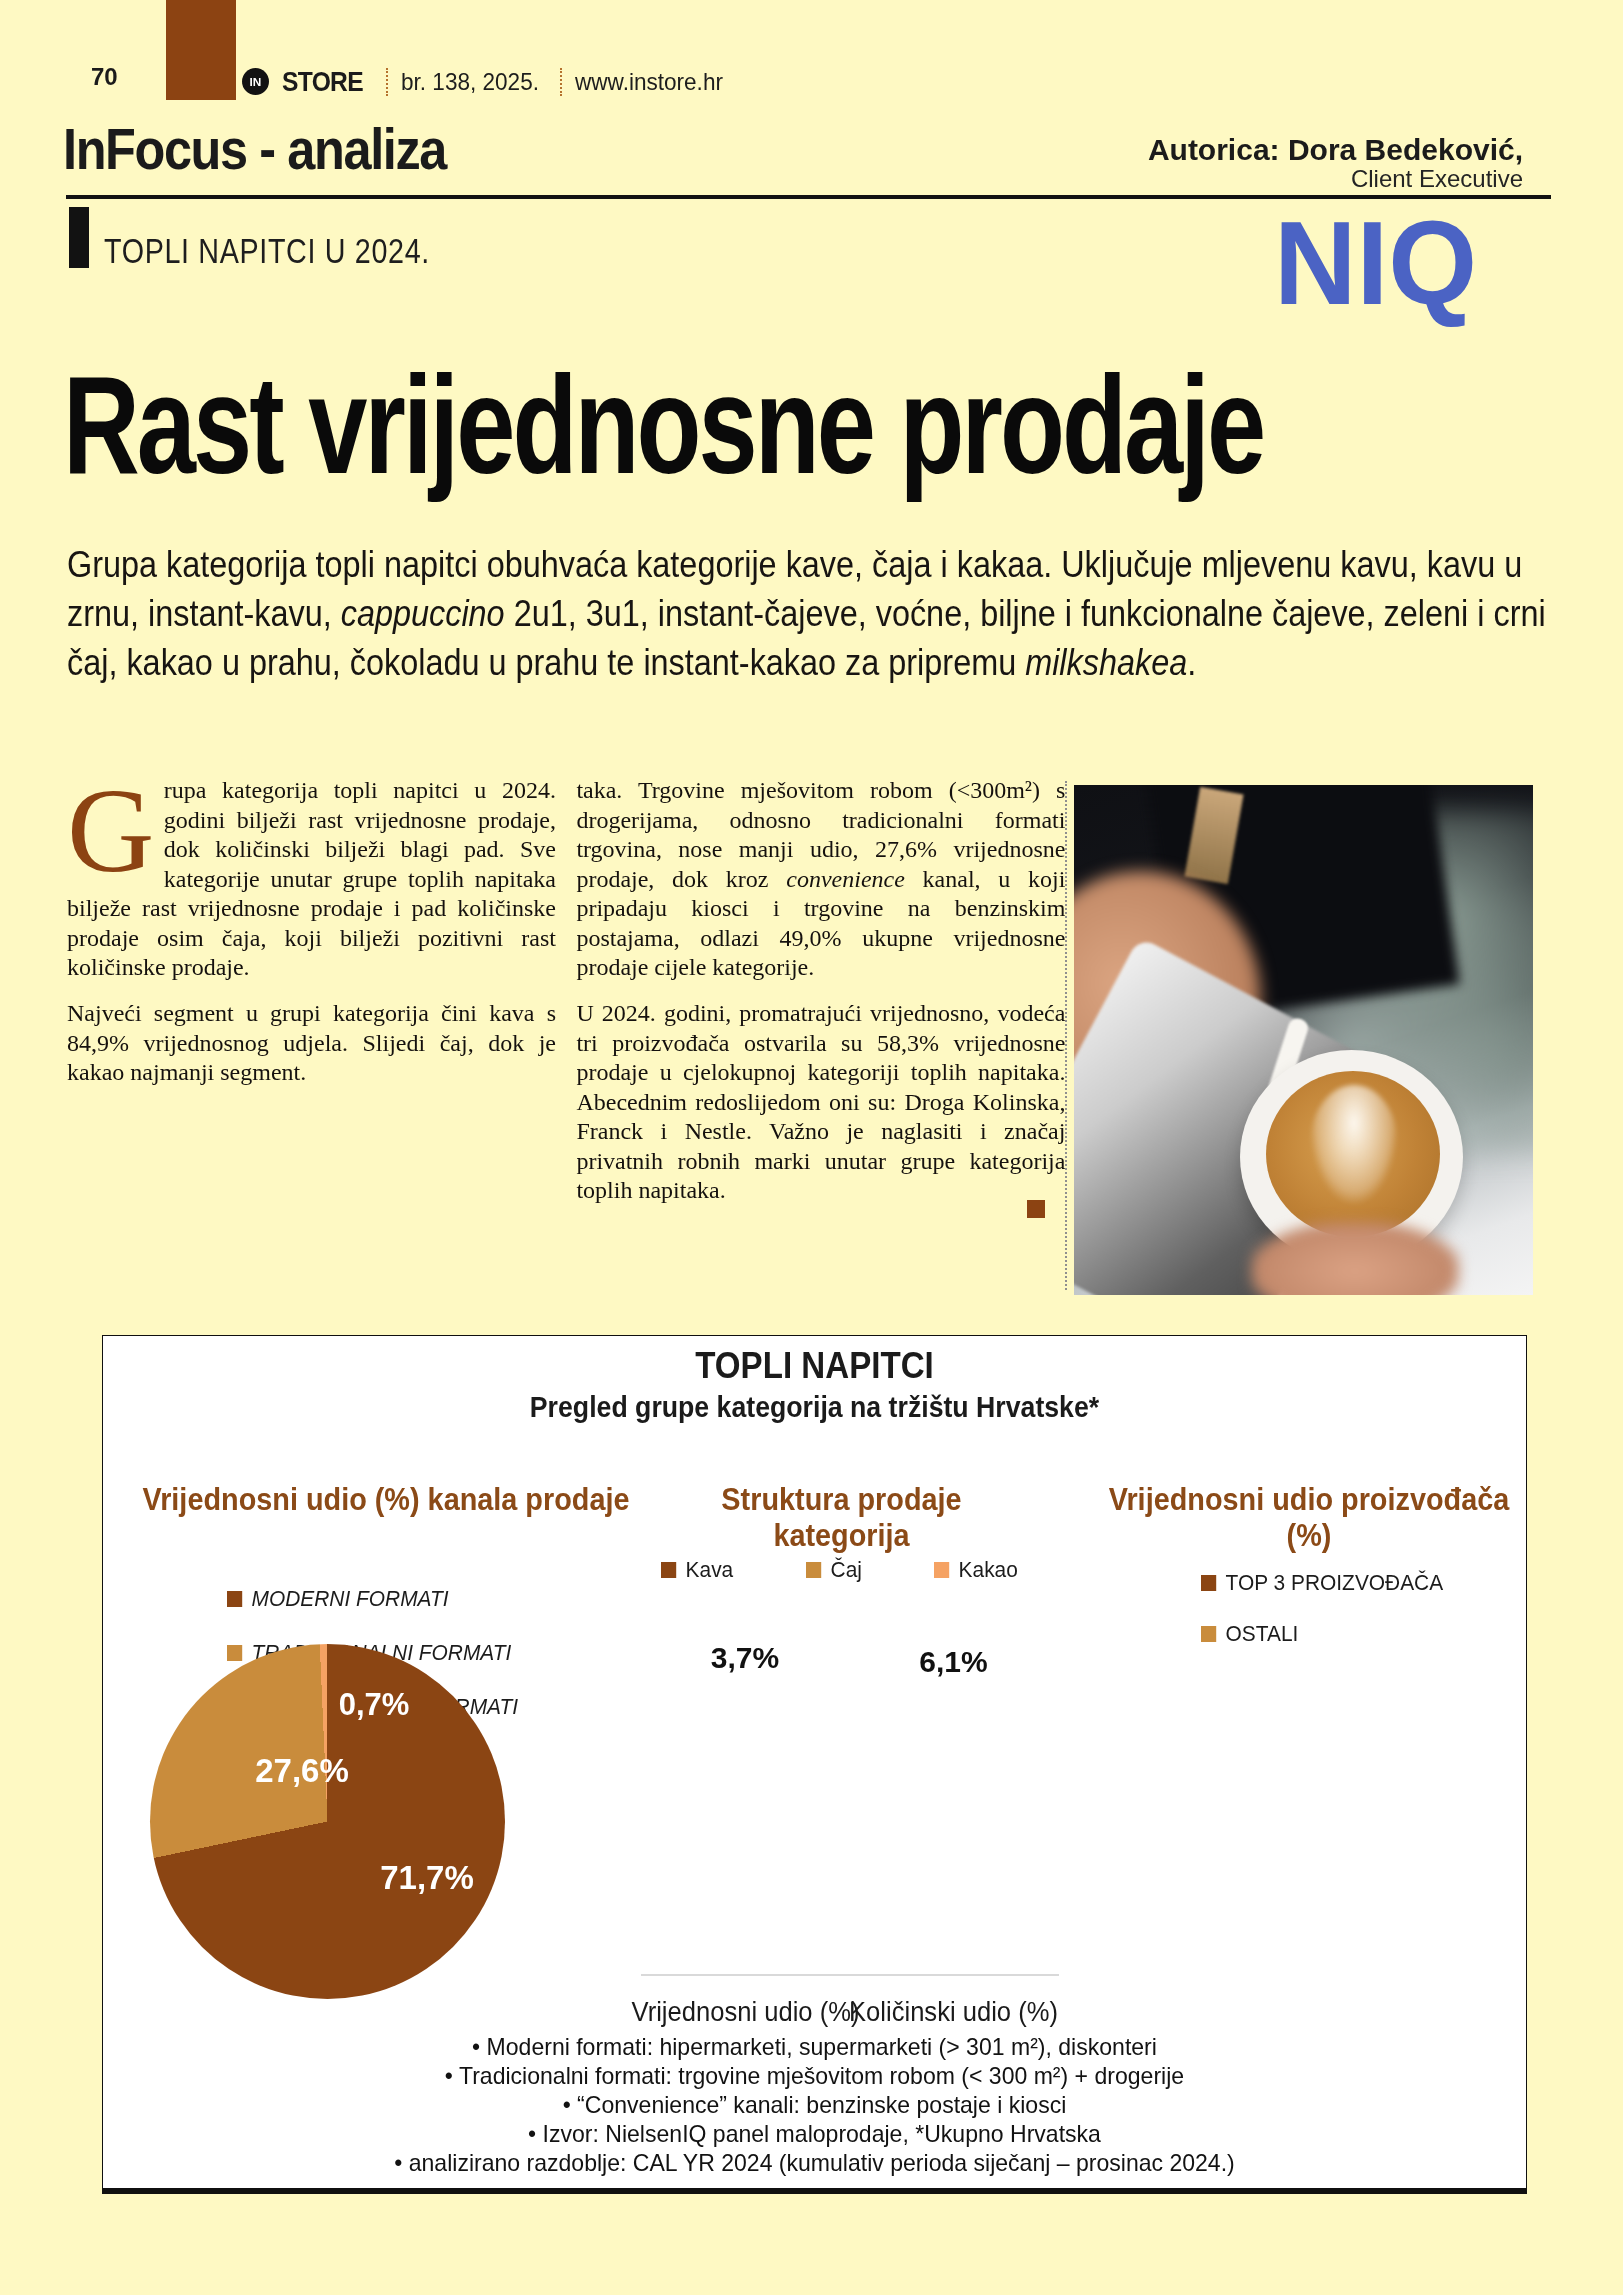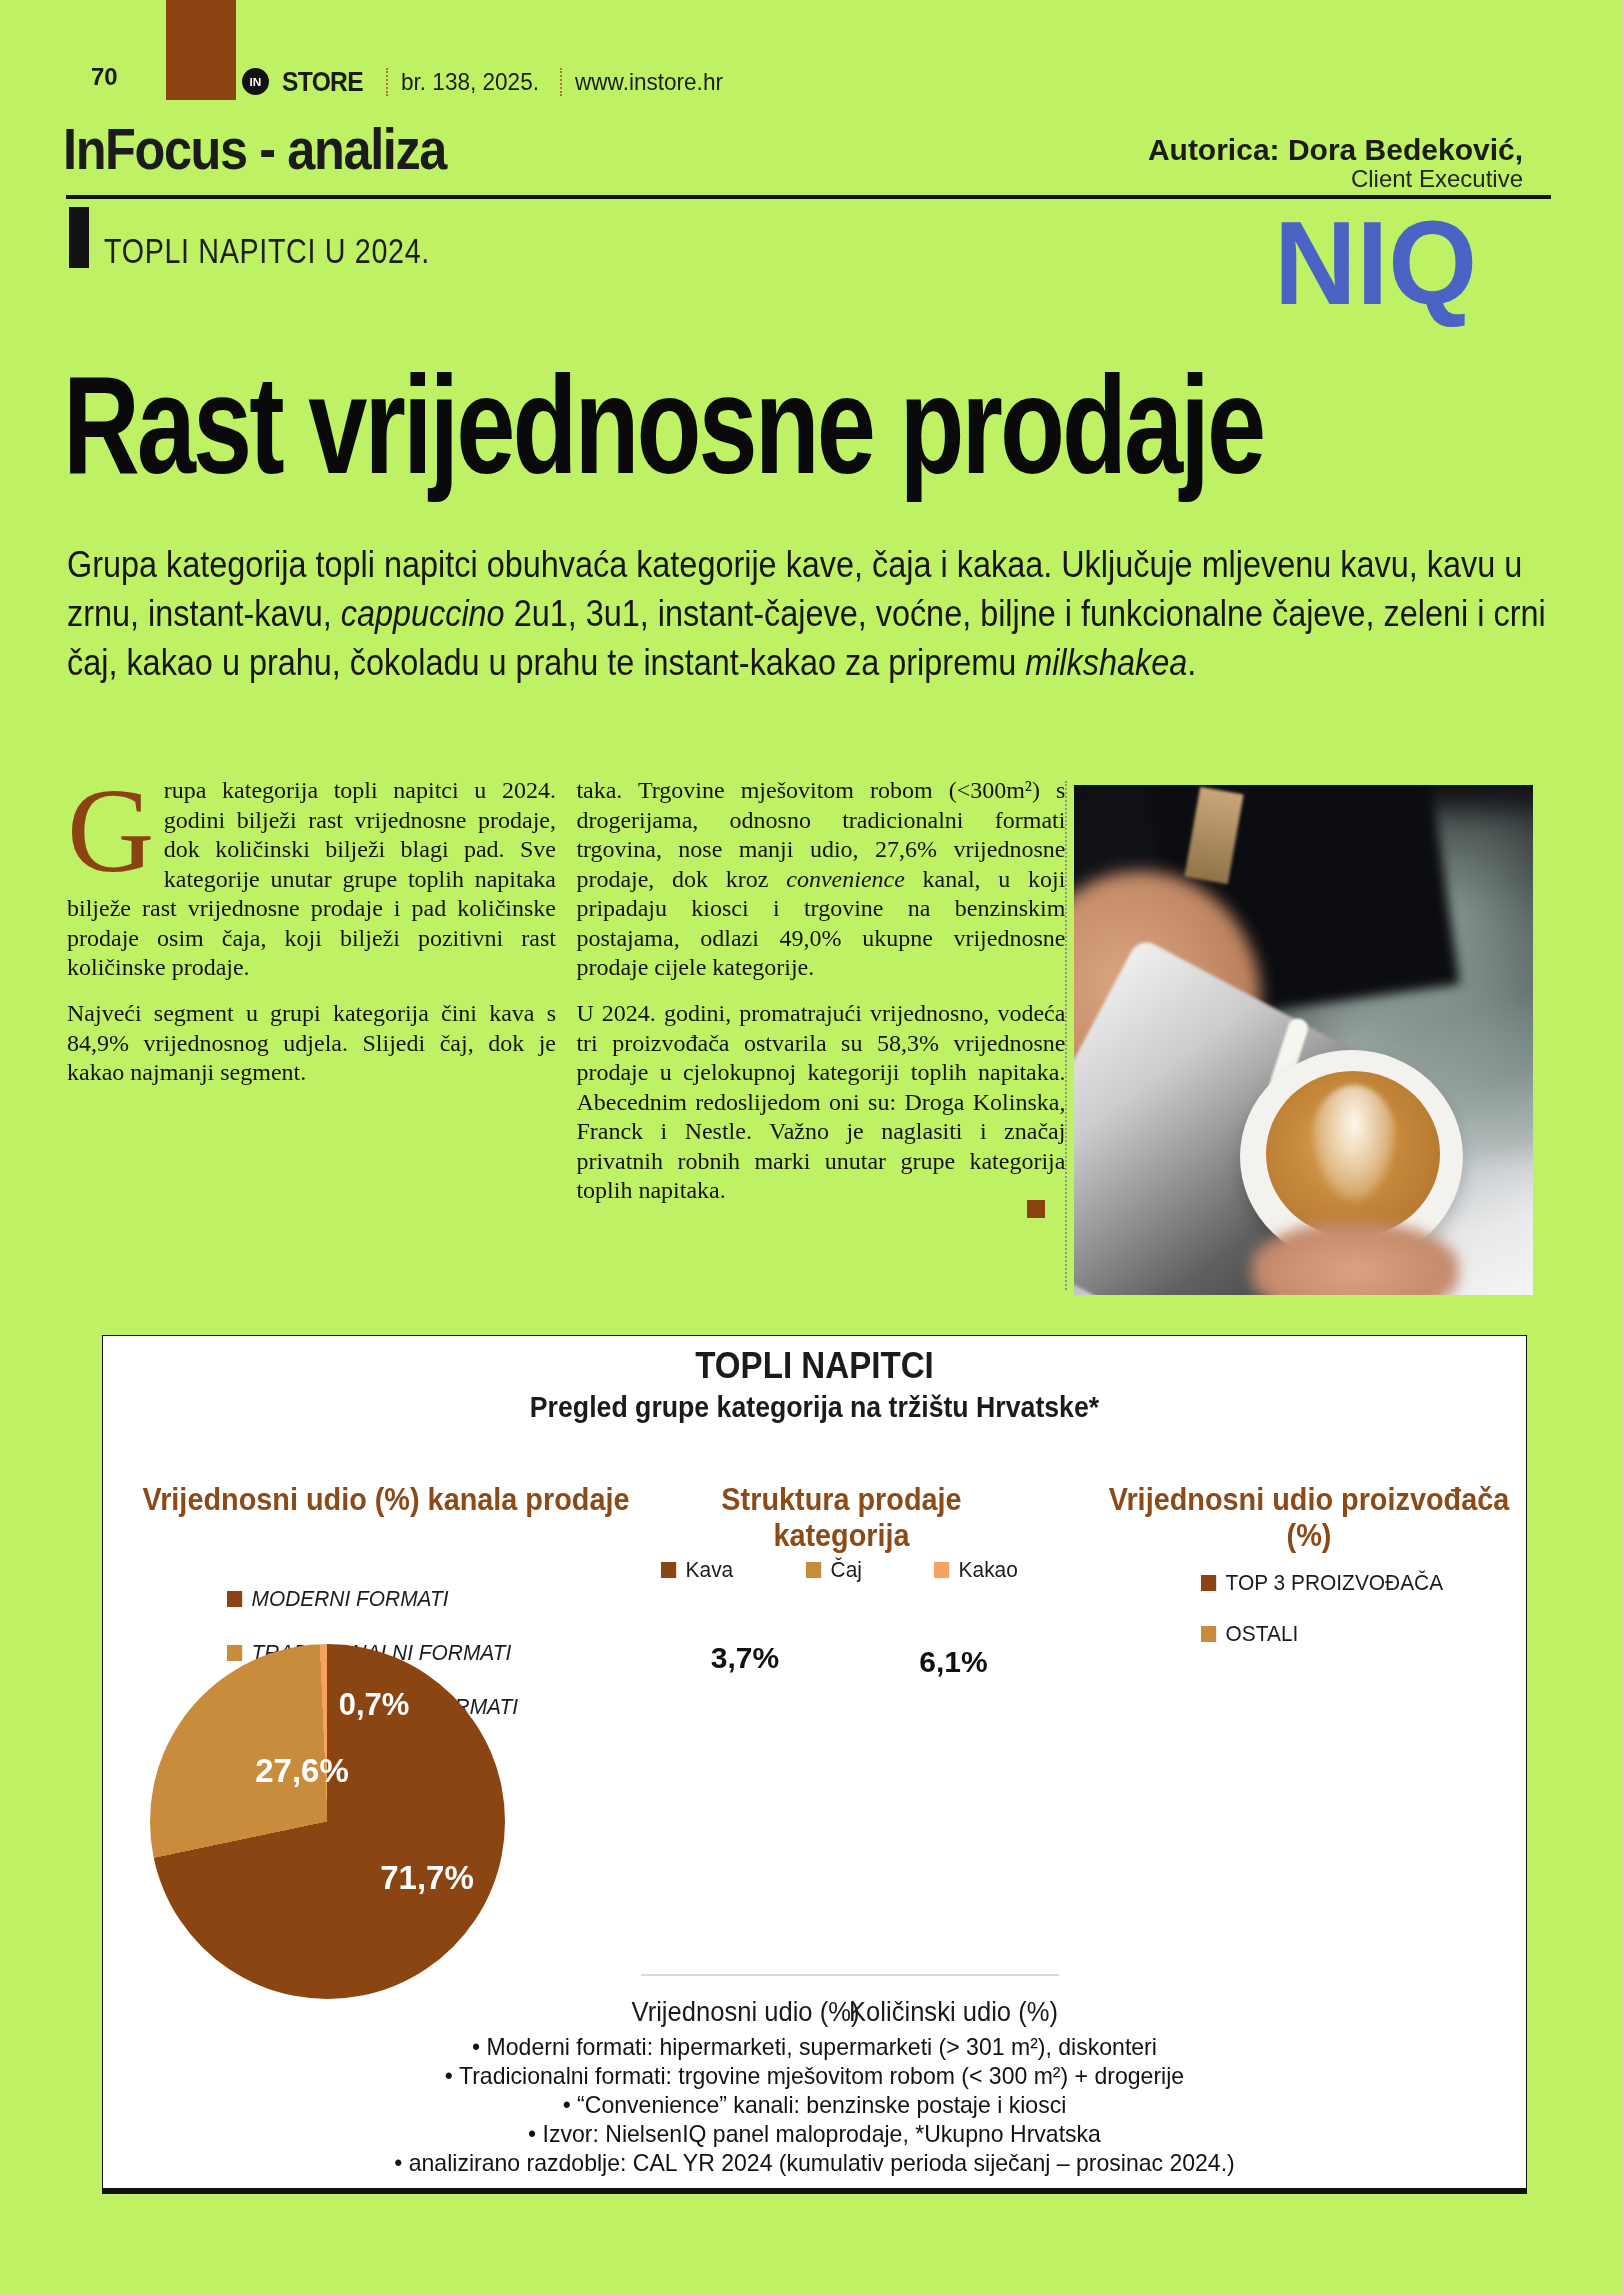--- a/index.html
+++ b/index.html
@@ -1,16 +1,16 @@
 <!DOCTYPE html>
 <html style="font-size:12.6px"><head>
 <meta charset="utf-8">
 <style>
   html,body{margin:0;padding:0;}
-  .page{position:relative;width:1623px;height:2295px;background:#bef264;
+  .page{position:relative;width:1623px;height:2295px;background:#fef9c3;
         font-family:"Liberation Sans",sans-serif;color:#1b1b1b;overflow:hidden;}
   .abs{position:absolute;}
   .cx{transform-origin:left top;}
   
   .pagenum{left:91px;top:63px;font-size:24px;font-weight:800;}
   .brownrect{left:166px;top:0;width:70px;height:100px;background:#8c4312;}
   .logorow{left:242px;top:65px;display:flex;align-items:center;gap:12.6px;height:33px;}
   .inbadge{width:27px;height:27px;border-radius:50%;background:#121212;color:#fff;
            font-size:11.8px;font-weight:800;display:flex;align-items:center;justify-content:center;}
   .storetxt{font-size:28px;font-weight:800;letter-spacing:-0.8px;transform:scaleX(.88);transform-origin:left center;}

